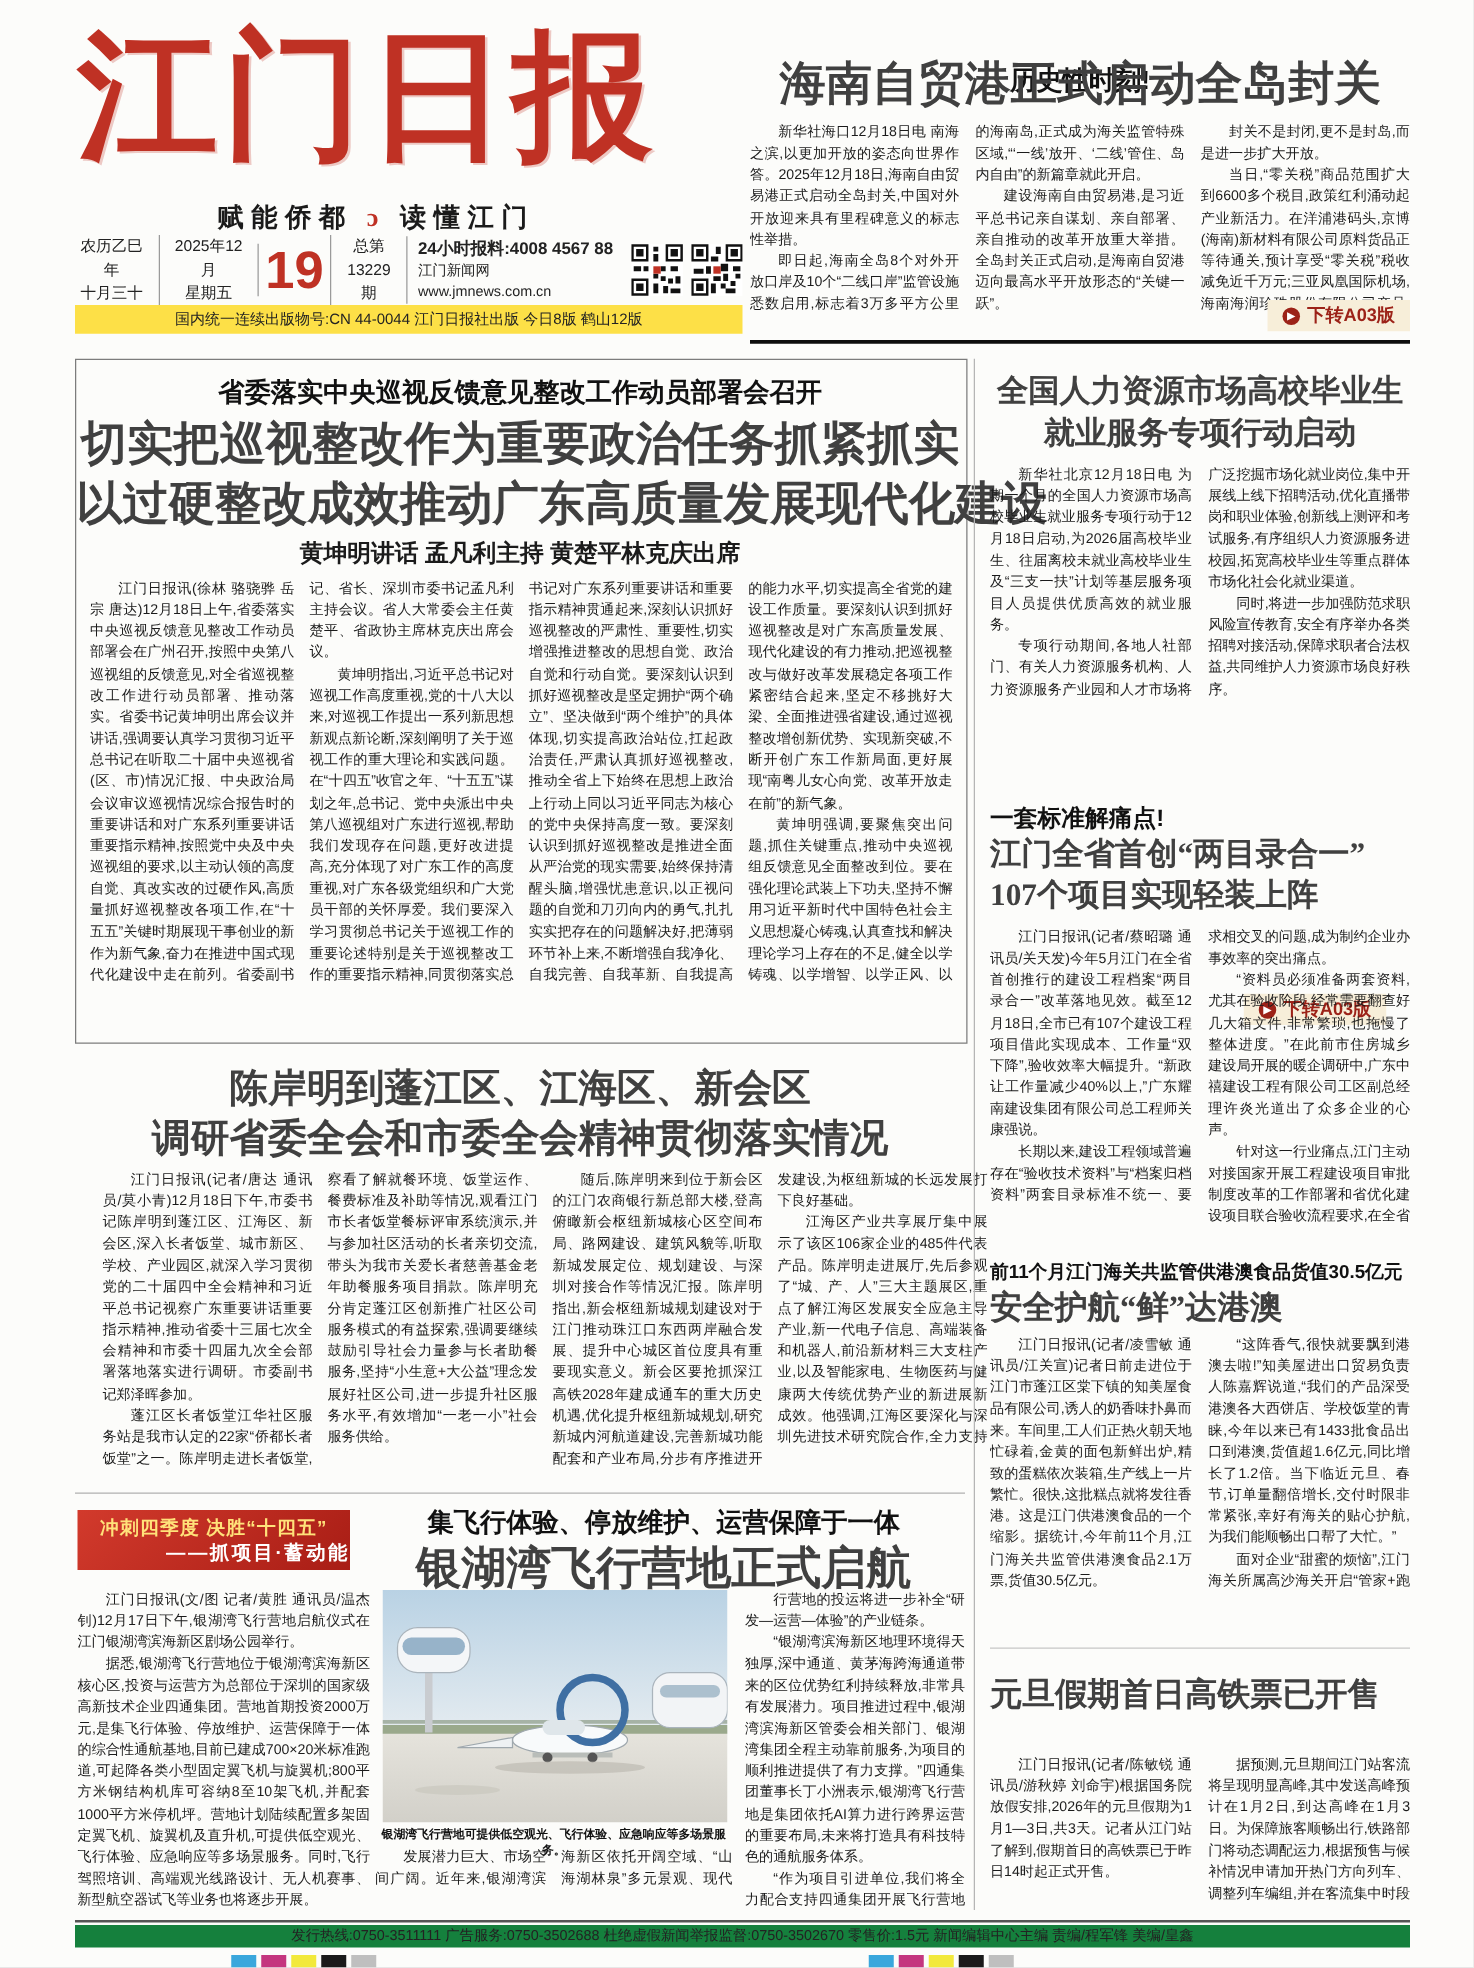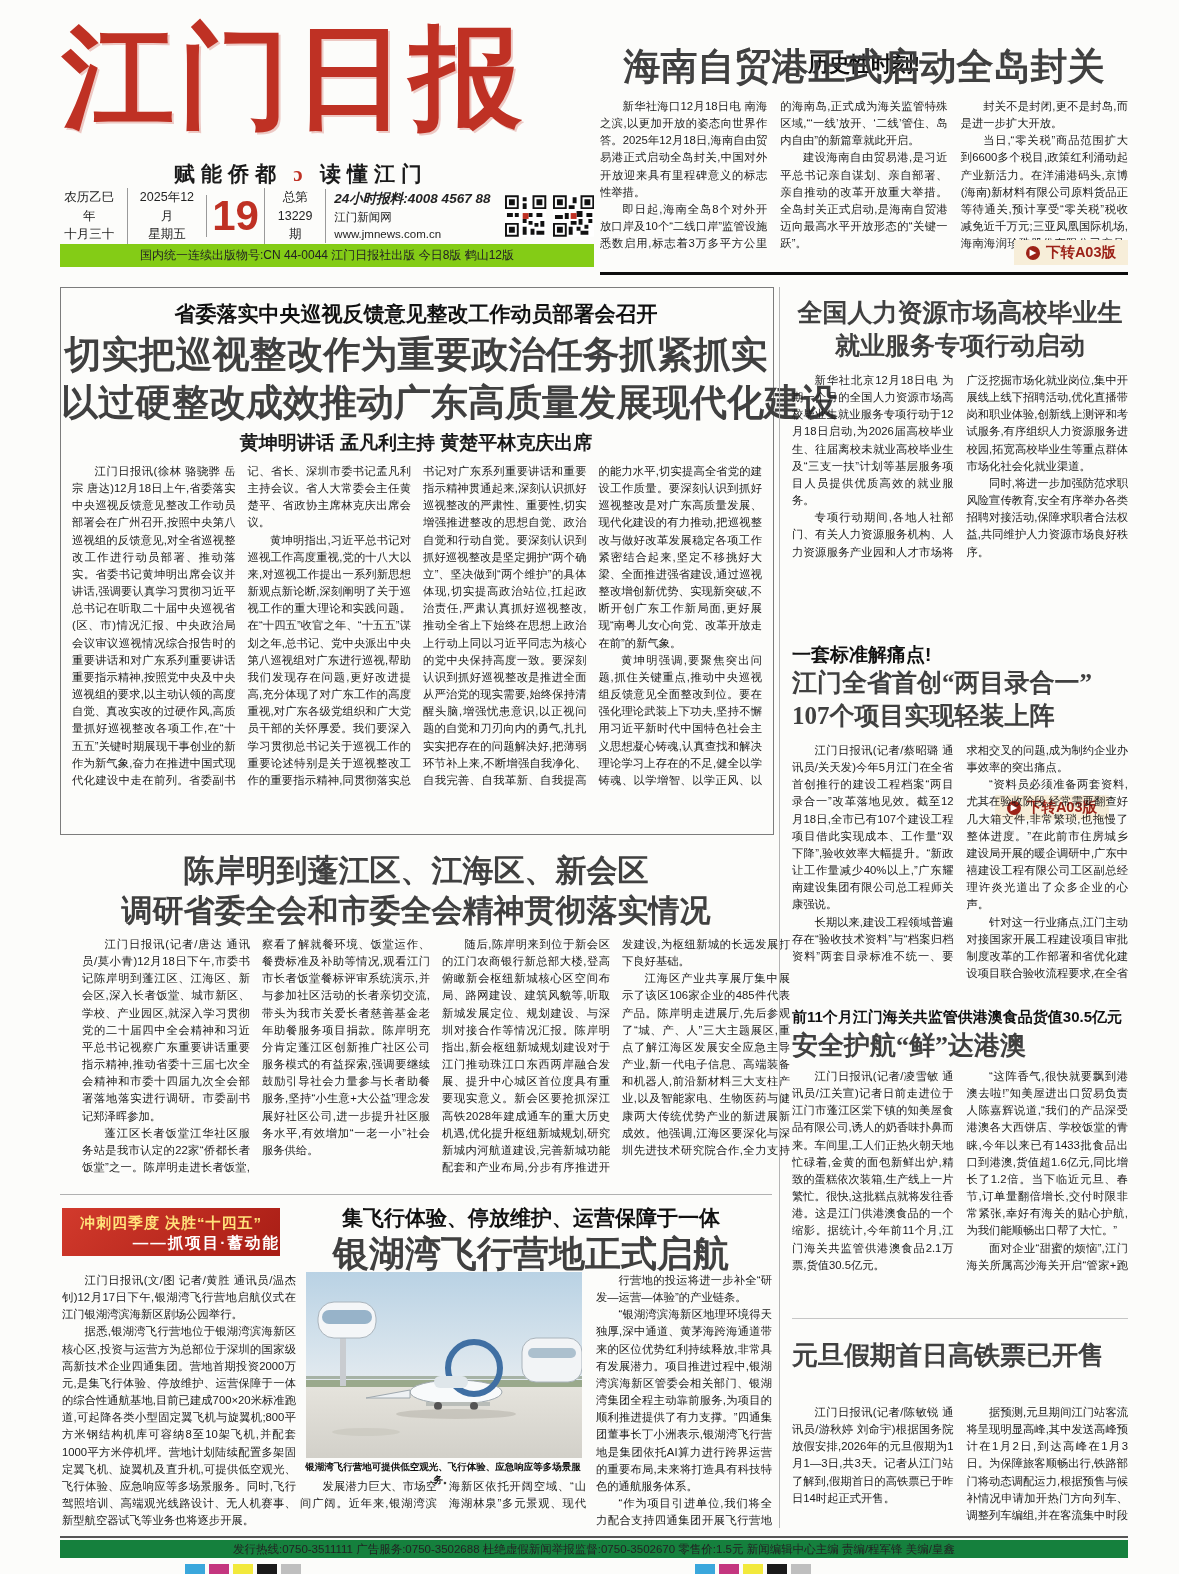--- a/index.html
+++ b/index.html
@@ -12,24 +12,24 @@
         font-size:112px;line-height:1.15;color:#bf3124;letter-spacing:4px;white-space:nowrap;
         text-shadow:2px 2px 0 rgba(191,49,36,.25);}
   .tagline{left:62px;top:160px;width:478px;text-align:center;font-family:"Liberation Serif",serif;
         font-size:21px;letter-spacing:6px;color:#1a1a1a;font-weight:bold;}
   .tagline .mark{color:#bf3124;font-weight:900;}
   .dateline{left:60px;top:192px;width:534px;height:48px;display:flex;align-items:center;}
   .dcell{padding:0 8px;border-left:1px solid #9a9a9a;text-align:center;font-size:12.5px;line-height:1.5;color:#222;}
   .dcell:first-child{border-left:none;padding-left:0;}
   .dday{font-size:42px;font-weight:bold;color:#bf3124;line-height:1;padding:0 5px;}
   .dhot{text-align:left;}
-  .dhot .l1{font-size:13.5px;font-weight:bold;font-style:italic;}
+  .dhot .l1{font-size:13.5px;font-weight:bold;}
   .dhot .l2{font-size:11.5px;}
   .qr{width:44px;height:44px;margin-left:6px;}
-  .pubbar{left:60px;top:244px;width:534px;height:23px;background:#84cc16;color:#222;
+  .pubbar{left:60px;top:244px;width:534px;height:23px;background:#fde047;color:#222;
         font-size:12px;line-height:23px;text-align:center;}
 
   
   .kick{font-weight:bold;color:#111;text-align:center;}
   .bighead{font-family:"Liberation Serif",serif;font-weight:900;color:#404040;text-align:center;white-space:nowrap;}
   .bodytxt{text-align:justify;font-size:11.3px;line-height:1.52;color:#1b1b1b;overflow:hidden;}
   .para{margin:0;text-indent:2em;}
   .continue{display:inline-flex;align-items:center;gap:6px;background:#f7eed9;color:#9c2218;
         font-weight:bold;font-size:14.5px;padding:3px 12px;white-space:nowrap;}
   .play{width:14px;height:14px;border-radius:50%;background:#9c2218;color:#fff;display:inline-flex;

